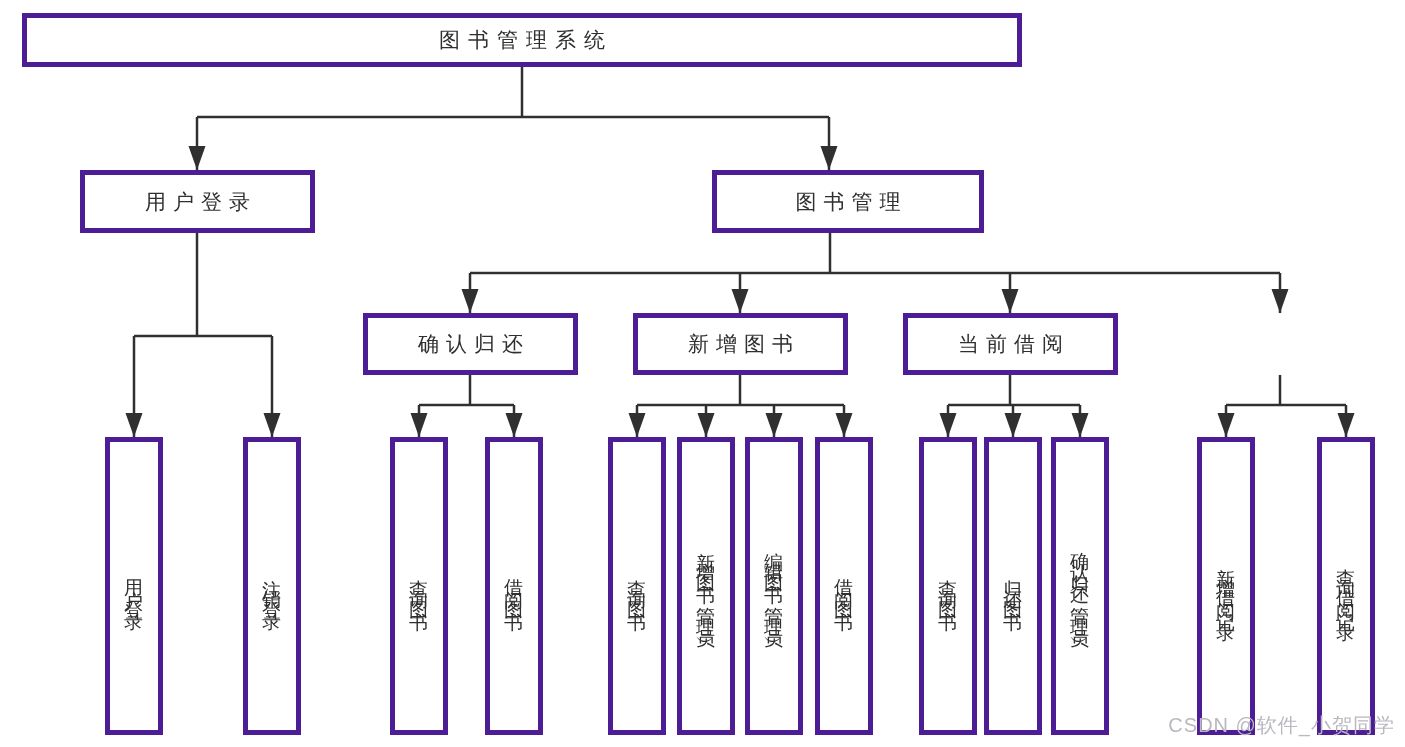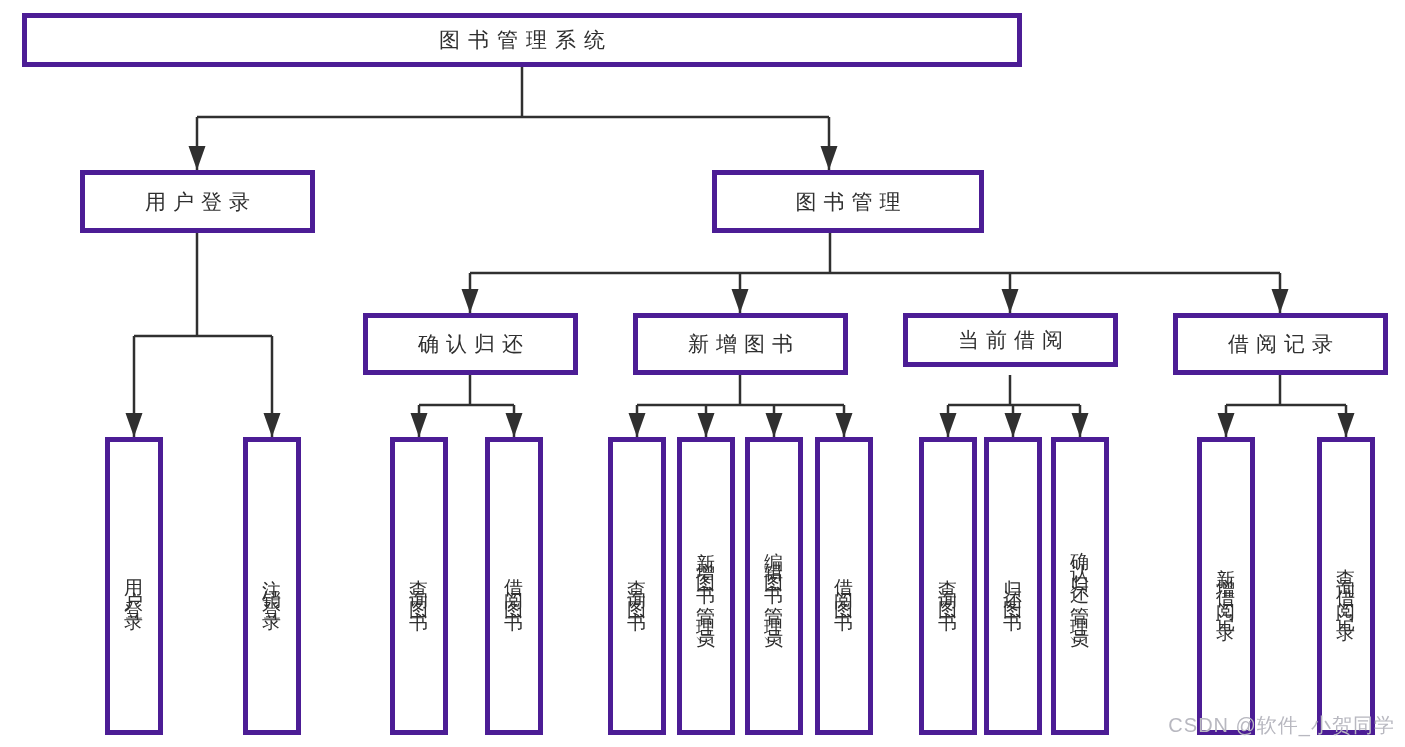--- a/index.html
+++ b/index.html
@@ -109,22 +109,21 @@
     </g>
   </svg>
 
   <div class="box lvl1" style="left:22px;top:13px;width:1000px;height:54px">图书管理系统</div>
 
   <div class="box lvl2" style="left:80px;top:170px;width:235px;height:63px">用户登录</div>
   <div class="box lvl2" style="left:712px;top:170px;width:272px;height:63px">图书管理</div>
 
   <div class="box lvl3" style="left:363px;top:313px;width:215px;height:62px">确认归还</div>
   <div class="box lvl3" style="left:633px;top:313px;width:215px;height:62px">新增图书</div>
-  <div class="box lvl3" style="left:903px;top:313px;width:215px;height:54px">当前借阅</div>
-  <div class="box lvl3" style="left:1173px;top:313px;width:215px;height:62px">借阅记录</div>
+  <div class="box lvl3" style="left:903px;top:313px;width:215px;height:62px">当前借阅</div>
 
   <div class="box" style="left:105px;top:437px;width:58px;height:298px">
     <span class="vtext">用户登录</span>
   </div>
   <div class="box" style="left:243px;top:437px;width:58px;height:298px">
     <span class="vtext">注销登录</span>
   </div>
 
   <div class="box" style="left:390px;top:437px;width:58px;height:298px">
     <span class="vtext">查询图书</span>

